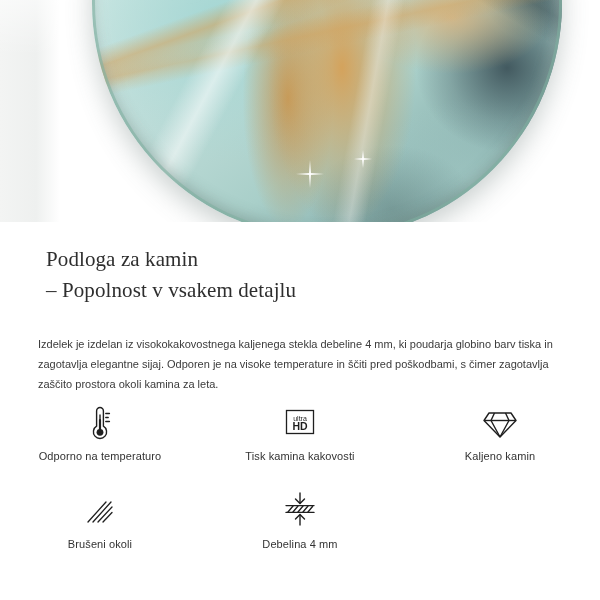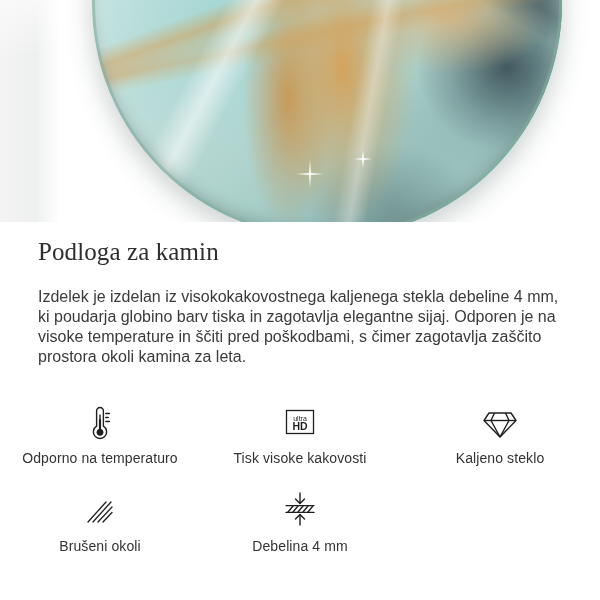--- a/index.html
+++ b/index.html
@@ -130,36 +130,36 @@
   #sparkle-2::after { width: 18px; margin-left: -9px; }
 
   
   .content {
     position: absolute;
     left: 0;
     top: 222px;
     width: 600px;
   }
   .headline {
-    margin: 0;
+    margin: 8px;
     padding: 14px 0 0 38px;
     font-family: "Liberation Serif", serif;
     font-weight: 400;
-    font-size: 25px;
+    font-size: 21px;
     line-height: 31px;
     color: #2e2e2e;
     letter-spacing: 0.1px;
   }
   .headline .line2 {
     display: block;
   }
   .body-copy {
     margin: 0;
     padding: 20px 40px 0 38px;
-    font-size: 16px;
+    font-size: 11px;
     line-height: 20px;
     color: #3b3b3b;
     max-width: 528px;
     text-align: left;
   }
 
   
   .features {
     position: absolute;
     left: 0;
@@ -177,21 +177,21 @@
     justify-content: flex-start;
   }
   .feature .icon-box {
     height: 46px;
     display: flex;
     align-items: flex-end;
     justify-content: center;
   }
   .feature .caption {
     margin-top: 8px;
-    font-size: 14px;
+    font-size: 11px;
     color: #333333;
     text-align: center;
     letter-spacing: 0.1px;
   }
   svg { display: block; }
 </style>
 </head>
 <body>
 
 <div id="page">
@@ -204,20 +204,21 @@
       <div class="gloss"></div>
       <div class="rim"></div>
     </div>
     <div class="sparkle" id="sparkle-1"></div>
     <div class="sparkle" id="sparkle-2"></div>
   </div>
 
   <div class="content">
     <h1 class="headline">
       <span>Podloga za kamin</span>
+      <span class="line2">– Popolnost v vsakem detajlu</span>
     </h1>
     <p class="body-copy">Izdelek je izdelan iz visokokakovostnega kaljenega stekla debeline 4 mm, ki poudarja globino barv tiska in zagotavlja elegantne sijaj. Odporen je na visoke temperature in ščiti pred poškodbami, s čimer zagotavlja zaščito prostora okoli kamina za leta.</p>
   </div>
 
   <div class="features">
 
     <div class="feature">
       <div class="icon-box">
         <svg width="34" height="40" viewBox="0 0 34 40">
           <g fill="none" stroke="#1f1f1f" stroke-width="1.4" stroke-linecap="round">
@@ -235,36 +236,36 @@
     </div>
 
     <div class="feature">
       <div class="icon-box">
         <svg width="40" height="40" viewBox="0 0 40 40">
           <rect x="6.5" y="8.5" width="27" height="23" fill="none" stroke="#1f1f1f" stroke-width="1.3"></rect>
           <text x="20" y="18.6" font-family="Liberation Sans, sans-serif" font-size="7" fill="#1f1f1f" text-anchor="middle">ultra</text>
           <text x="20" y="28.4" font-family="Liberation Sans, sans-serif" font-size="10.5" font-weight="bold" fill="#1f1f1f" text-anchor="middle">HD</text>
         </svg>
       </div>
-      <div class="caption">Tisk visoke kakovosti</div>
+      <div class="caption">Tisk kamina kakovosti</div>
     </div>
 
 
     <div class="feature">
       <div class="icon-box">
         <svg width="40" height="36" viewBox="0 0 40 36">
           <g fill="none" stroke="#1f1f1f" stroke-width="1.4" stroke-linejoin="round">
             <path d="M9 7 H31 L36 14.5 L20 31 L4 14.5 Z"></path>
             <path d="M4 14.5 H36"></path>
             <path d="M14.5 7 L11 14.5 L20 31"></path>
             <path d="M25.5 7 L29 14.5 L20 31"></path>
           </g>
         </svg>
       </div>
-      <div class="caption">Kaljeno steklo</div>
+      <div class="caption">Kaljeno kamin</div>
     </div>
 
     <div class="feature">
       <div class="icon-box">
         <svg width="40" height="36" viewBox="0 0 40 36">
           <g stroke="#1f1f1f" stroke-width="1.3" stroke-linecap="round" fill="none">
             <path d="M8 28 L26 8"></path>
             <path d="M13 28 L31 8"></path>
             <path d="M18 28 L32 13"></path>
             <path d="M23 28 L32 18.5"></path>

